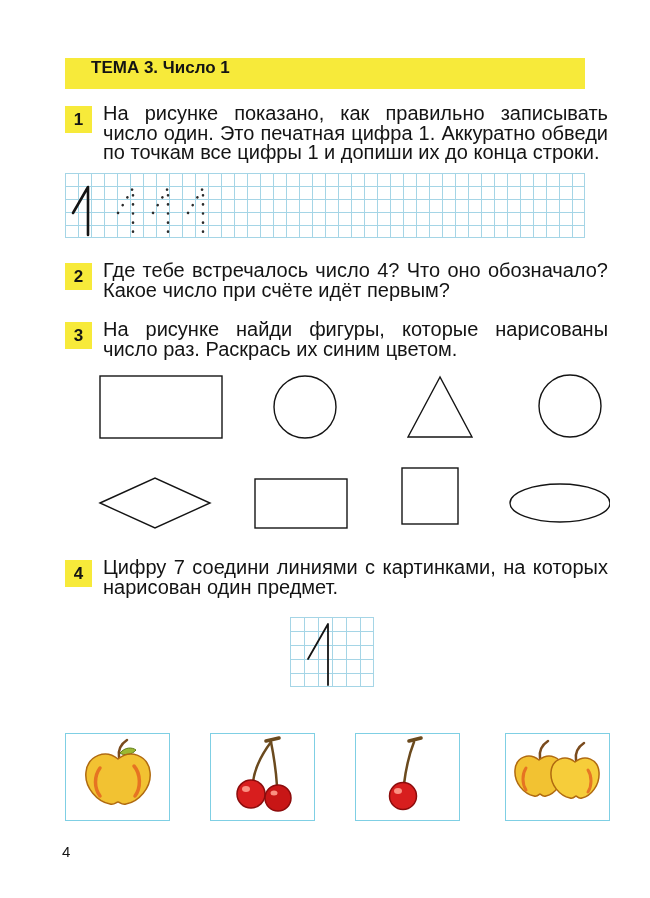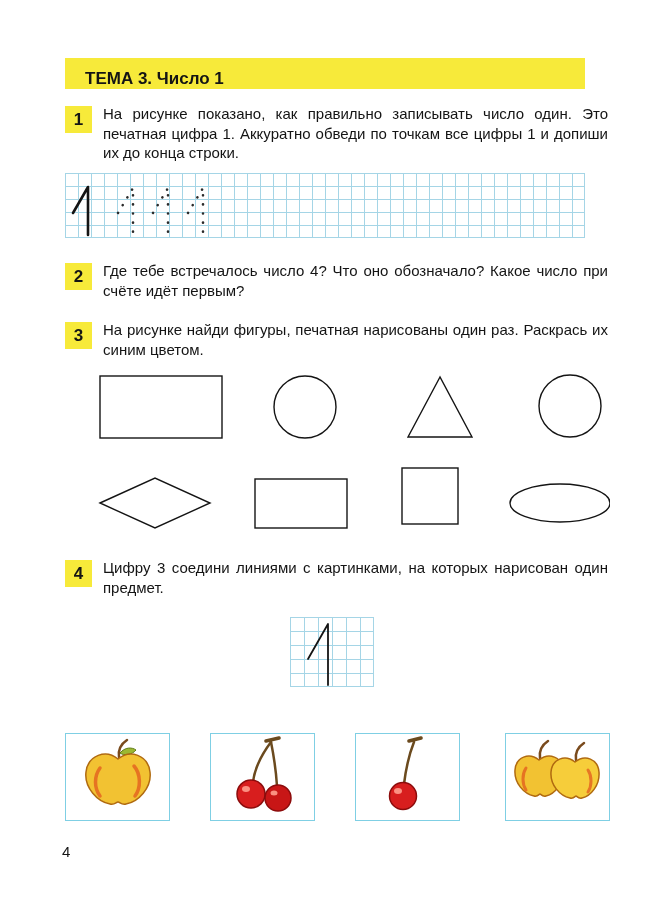--- a/index.html
+++ b/index.html
@@ -1,28 +1,28 @@
 <!DOCTYPE html>
 <html><head>
 <meta charset="utf-8">
 <style>
   * { margin:0; padding:0; box-sizing:border-box; }
   html,body { width:650px; height:898px; background:#ffffff;
     font-family:"Liberation Sans", sans-serif; color:#141414; }
   .page { position:relative; width:650px; height:898px; background:#fff; overflow:hidden; }
 
   .title-bar { position:absolute; left:65px; top:58px; width:520px; height:31px;
-    background:#f7ea3a; display:flex; align-items:flex-end; padding-left:20px;
+    background:#f7ea3a; display:flex; align-items:flex-start; padding-left:26px;
     font-weight:bold; font-size:17px; }
 
   .task { position:absolute; left:65px; width:543px; }
   .task-num { position:absolute; left:0; top:2px; width:27px; height:27px;
     background:#f7ea3a; font-weight:bold; font-size:17px;
     display:flex; align-items:center; justify-content:center; }
-  .task-text { margin-left:38px; width:505px; font-size:15px; line-height:19.5px;
+  .task-text { margin-left:38px; width:505px; font-size:20px; line-height:19.5px;
     text-align:justify; }
 
   .t1 { top:104px; } .t2 { top:261px; } .t3 { top:320px; } .t4 { top:558px; }
 
   .grid {
     background-image:
       linear-gradient(to right, #a5d5e6 1px, transparent 1px),
       linear-gradient(to bottom, #a5d5e6 1px, transparent 1px);
     border-right:1px solid #a5d5e6; border-bottom:1px solid #a5d5e6;
     position:absolute;
@@ -64,39 +64,39 @@
     </svg>
   </div>
 
   <div class="task t2">
     <div class="task-num">2</div>
     <div class="task-text">Где тебе встречалось число 4? Что оно обозначало? Какое число при счёте идёт первым?</div>
   </div>
 
   <div class="task t3">
     <div class="task-num">3</div>
-    <div class="task-text">На рисунке найди фигуры, печатная нарисованы один раз. Раскрась их синим цветом.</div>
+    <div class="task-text">На рисунке найди фигуры, которые нарисованы число раз. Раскрась их синим цветом.</div>
   </div>
 
   <svg class="shapes-svg" width="545" height="170" viewBox="0 0 545 170" fill="none" stroke="#141414" stroke-width="1.4">
 
     <rect x="35" y="8" width="122" height="62"></rect>
     <circle cx="240" cy="39" r="31"></circle>
     <polygon points="375,9 343,69 407,69"></polygon>
     <circle cx="505" cy="38" r="31"></circle>
 
     <polygon points="35,135 90,110 145,135 90,160"></polygon>
     <rect x="190" y="111" width="92" height="49"></rect>
     <rect x="337" y="100" width="56" height="56"></rect>
     <ellipse cx="495" cy="135" rx="50" ry="19"></ellipse>
   </svg>
 
   <div class="task t4">
     <div class="task-num">4</div>
-    <div class="task-text">Цифру 3 соедини линиями с картинками, на которых нарисован один предмет.</div>
+    <div class="task-text">Цифру 7 соедини линиями с картинками, на которых нарисован один предмет.</div>
   </div>
 
   <div class="grid grid-small">
     <svg width="84" height="70" viewBox="0 0 84 70">
       <polyline points="18,42 38,7 38,68" fill="none" stroke="#141414" stroke-width="1.8" stroke-linecap="round" stroke-linejoin="round"></polyline>
     </svg>
   </div>
 
   <div class="pictures">
 

